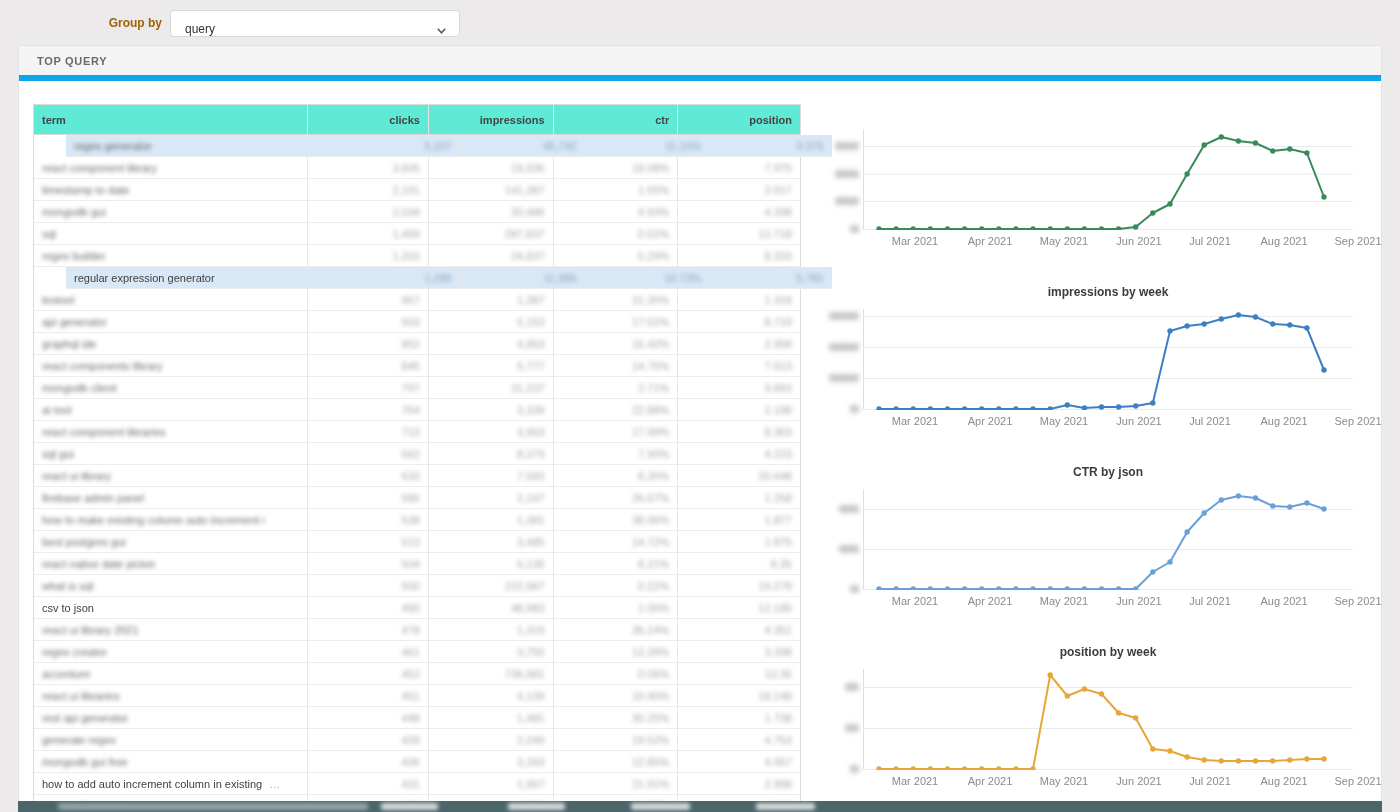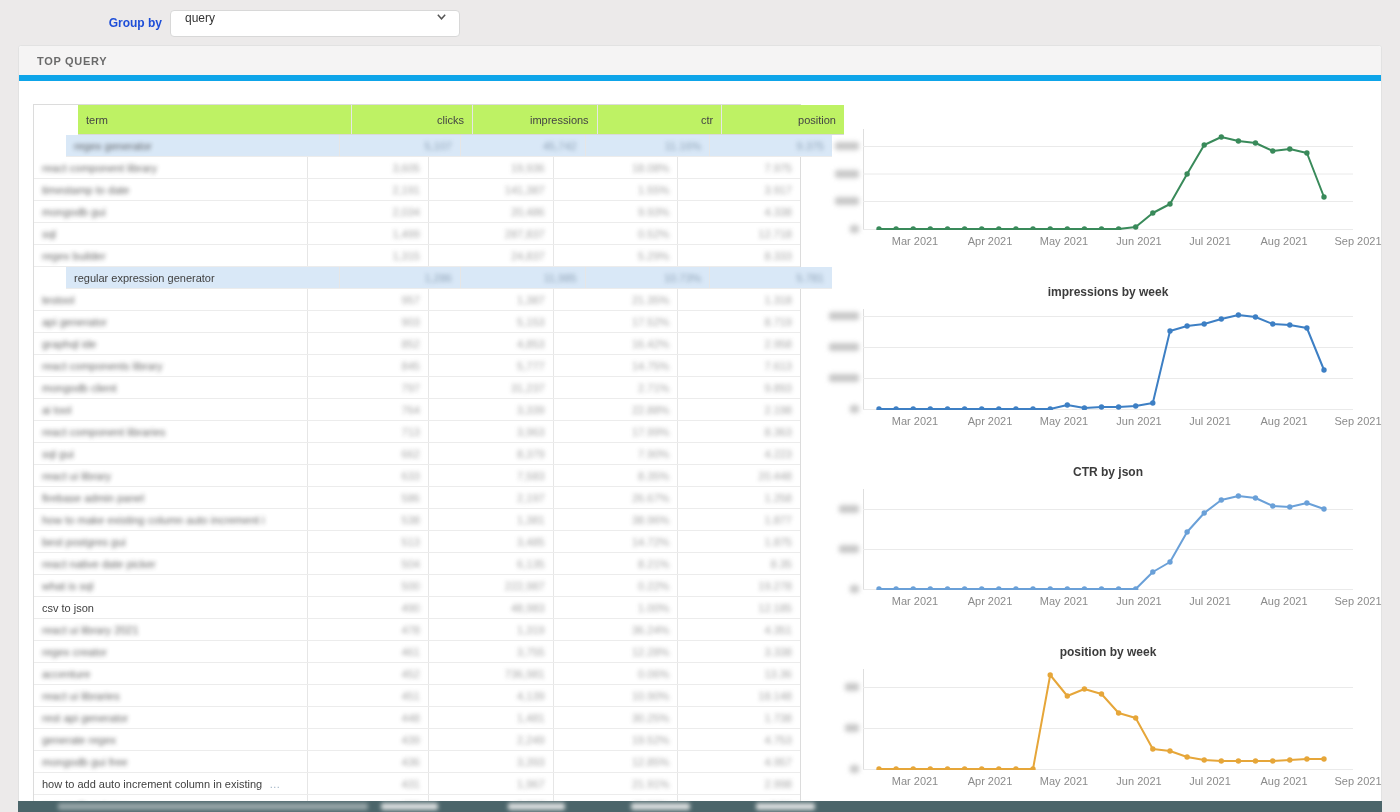--- a/index.html
+++ b/index.html
@@ -1,38 +1,38 @@
 <!DOCTYPE html>
 <html><head>
 <meta charset="utf-8">
 <style>
   * { margin:0; padding:0; box-sizing:border-box; }
   html,body { width:1400px; height:812px; overflow:hidden; }
   body { font-family:"Liberation Sans", sans-serif; background:#eceaea; position:relative; }
 
   
   .topbar { position:absolute; left:0; top:0; width:1400px; height:45px; }
-  .groupby-label { position:absolute; right:1238px; top:16px; font-size:12px; font-weight:700; color:#1d4ed8; }
+  .groupby-label { position:absolute; right:1238px; top:16px; font-size:12px; font-weight:700; color:#a16207; }
   .select { position:absolute; left:170px; top:10px; width:290px; height:27px; background:#fff;
-            border:1px solid #d8d8d8; border-radius:4px; display:flex; align-items:flex-start;
+            border:1px solid #d8d8d8; border-radius:4px; display:flex; align-items:flex-end;
             padding:0 12px 0 14px; cursor:pointer; }
   .select .val { font-size:12px; color:#333; flex:1; }
   .select svg { width:11px; height:11px; stroke:#555; fill:none; stroke-width:1.6; }
 
   
   .panel { position:absolute; left:18px; top:45px; width:1364px; height:790px; background:#fff;
            border:1px solid #e2e2e2; border-radius:3px; }
   .panel-header { position:absolute; left:0; top:0; right:0; height:35px; background:#f5f4f4;
                   border-bottom:6px solid #0ea5e9; display:flex; align-items:center; border-radius:3px 3px 0 0; }
   .panel-title { margin-left:18px; font-size:11px; font-weight:700; letter-spacing:0.7px; color:#6a6a6a; }
 
   
   .qtable { position:absolute; left:14px; top:58px; width:768px; border:1px solid #dcdcdc; font-size:11px; }
   .trow, .thead { display:flex; width:100%; }
-  .thead { height:30px; background:#bef264; border-bottom:1px solid #d9d9d9; font-weight:400; color:#444;margin-left:44px; }
+  .thead { height:30px; background:#5eead4; border-bottom:1px solid #d9d9d9; font-weight:700; color:#444; }
   .trow { height:22px; background:#fff; border-bottom:1px solid #ececec; cursor:pointer; }
   .trow.hl { background:#d9e8f7;margin-left:32px; }
   .cell { display:flex; align-items:center; overflow:hidden; white-space:nowrap; border-right:1px solid #e6e6e6; }
   .cell:last-child { border-right:none; }
   .c0 { width:275px; padding-left:8px; }
   .c1 { width:121px; } .c2 { width:125px; } .c3 { width:125px; } .c4 { width:122px; }
   .num { justify-content:flex-end; padding-right:8px; }
   .term-text { color:#3f3f3f; }
   .num-text { color:#8f8f8f; }
   .hl .num-text { color:#7b90a6; }

